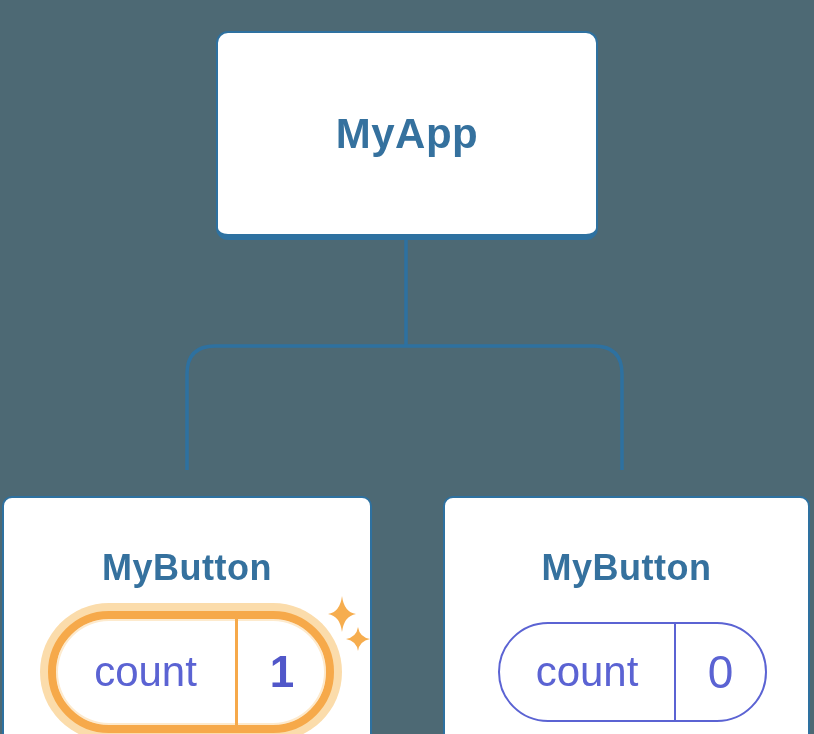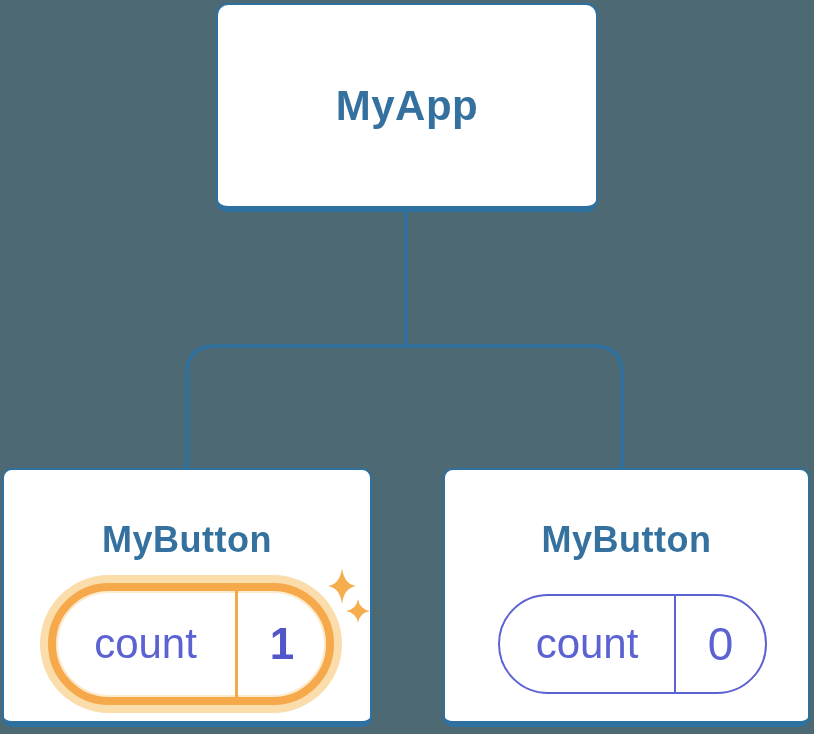--- a/index.html
+++ b/index.html
@@ -10,21 +10,21 @@
   html,body{margin:0;padding:0;}
   body{font-family:"Liberation Sans",sans-serif;}
   .stage{
     position:relative; width:814px; height:734px;
     background:var(--bg); overflow:hidden;
   }
   .connectors{position:absolute; left:0; top:0; z-index:1;}
   .card{
     position:absolute; z-index:2; background:var(--card-bg);
     border:2.5px solid var(--line-blue); border-bottom-width:6px;
-    border-radius:12px; box-sizing:border-box;
+    border-radius:12px; box-sizing:border-box;margin-top:28px;
   }
   .card-root{
     left:216px; top:3px; width:382px; height:209px;
     display:flex; align-items:center; justify-content:center;
   }
   .card-child{ top:468px; width:370px; height:259px; border-radius:10px; }
   .card-child-left{ left:2px; }
   .card-child-right{ left:443px; width:367px; }
   .node-title{
     color:var(--title-blue); font-weight:700; font-size:42px; line-height:1;

